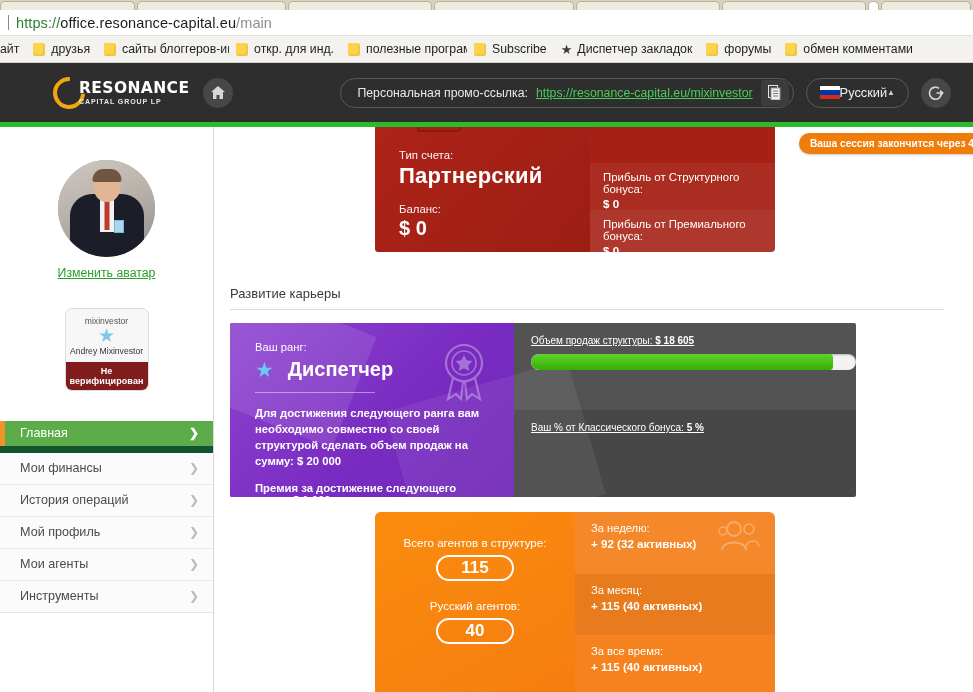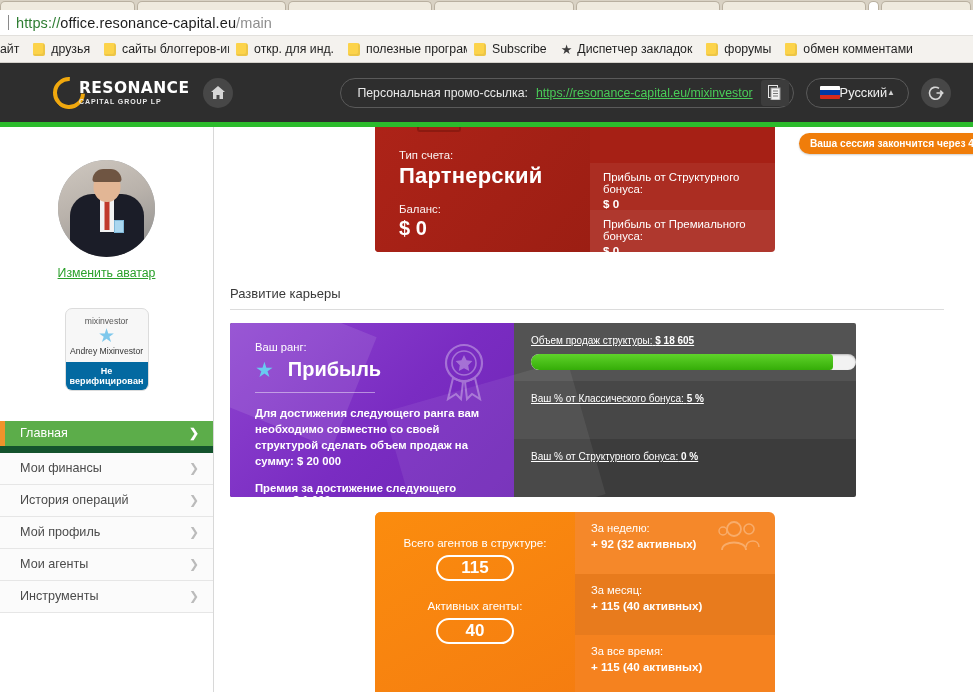--- a/index.html
+++ b/index.html
@@ -202,21 +202,21 @@
   .profile-card {
     width: 84px; margin: 28px auto 0;
     border: 1px solid #dcdcdc; border-radius: 7px;
     background: #f7f7f7; overflow: hidden; text-align: center;
     padding-top: 7px;
   }
   .pc-login { font-size: 8.6px; color: #555; }
   .pc-star { font-size: 19px; color: #7ec8ec; line-height: 1.05; }
   .pc-name { font-size: 8.6px; color: #333; padding-bottom: 6px; }
   .pc-status {
-    background: #0369a1; color: #fff; font-size: 9px; font-weight: bold;
+    background: #7f1d1d; color: #fff; font-size: 9px; font-weight: bold;
     padding: 4px 0; letter-spacing: .1px;
   }
   .nav { margin-top: 30px; }
   .nav-item {
     height: 32px; display: flex; align-items: center;
     padding-left: 20px; padding-right: 14px;
     font-size: 12.6px; color: #4b4b4b;
     border-bottom: 1px solid #e6e6e6;
     background: #fbfbfb;
     cursor: pointer; position: relative;
@@ -543,21 +543,21 @@
     <div class="section-title">Развитие карьеры</div>
     <div class="section-rule"></div>
 
     <div class="purple-card">
       <div class="pc-l">
         <span class="poly" style="left:-30px;top:-20px;width:160px;height:120px;transform:rotate(22deg);"></span>
         <span class="poly" style="left:170px;top:60px;width:190px;height:140px;transform:rotate(-16deg);opacity:.07"></span>
         <div class="pc-rank-label">Ваш ранг:</div>
         <div class="pc-rank-row">
           <span class="pc-rank-star">★</span>
-          <span class="pc-rank">Прибыль</span>
+          <span class="pc-rank">Диспетчер</span>
         </div>
         <div class="pc-divider"></div>
         <div class="pc-req">Для достижения следующего ранга вам необходимо совместно со своей структурой сделать объем продаж на сумму: $ 20 000</div>
         <div class="pc-prem">Премия за достижение следующего ранга: $ 1 000</div>
         <svg class="medal" width="56" height="62" viewBox="0 0 56 62">
           <circle cx="28" cy="22" r="18" fill="none" stroke="#fff" stroke-width="2.2"></circle>
           <circle cx="28" cy="22" r="12" fill="none" stroke="#fff" stroke-width="1.6"></circle>
           <path d="M28 14 l2.6 5.3 5.8 .8 -4.2 4.1 1 5.8 -5.2-2.7 -5.2 2.7 1-5.8 -4.2-4.1 5.8-.8 Z" fill="#fff"></path>
           <path d="M17 37 L12 58 L20 53 L25 58 L27 41 Z" fill="none" stroke="#fff" stroke-width="2"></path>
           <path d="M39 37 L44 58 L36 53 L31 58 L29 41 Z" fill="none" stroke="#fff" stroke-width="2"></path>
@@ -572,35 +572,29 @@
           <div class="progress">
             <i style="width:93%"></i>
           </div>
         </div>
         <div class="pr-cell">
           <div class="pr-txt">
             <span>Ваш % от Классического бонуса:</span>
             <b>5 %</b>
           </div>
         </div>
-        <div class="pr-cell">
-          <div class="pr-txt">
-            <span>Ваш % от Структурного бонуса:</span>
-            <b>0 %</b>
-          </div>
-        </div>
       </div>
     </div>
 
     <div class="orange-card">
       <div class="oc-l">
         <div class="oc-label">Всего агентов в структуре:</div>
         <div class="oc-pill">115</div>
         <div class="oc-gap"></div>
-        <div class="oc-label">Активных агенты:</div>
+        <div class="oc-label">Русский агентов:</div>
         <div class="oc-pill">40</div>
       </div>
       <div class="oc-r">
         <svg class="people-icon" width="44" height="34" viewBox="0 0 44 34">
           <circle cx="17" cy="9" r="7" fill="none" stroke="#fff" stroke-width="1.8"></circle>
           <path d="M5 30 C5 20 29 20 29 30" fill="none" stroke="#fff" stroke-width="1.8"></path>
           <circle cx="32" cy="9" r="5" fill="none" stroke="#fff" stroke-width="1.6"></circle>
           <path d="M29 27 C30 19 42 19 42 27" fill="none" stroke="#fff" stroke-width="1.6"></path>
           <circle cx="6" cy="11" r="4" fill="none" stroke="#fff" stroke-width="1.4"></circle>
         </svg>

